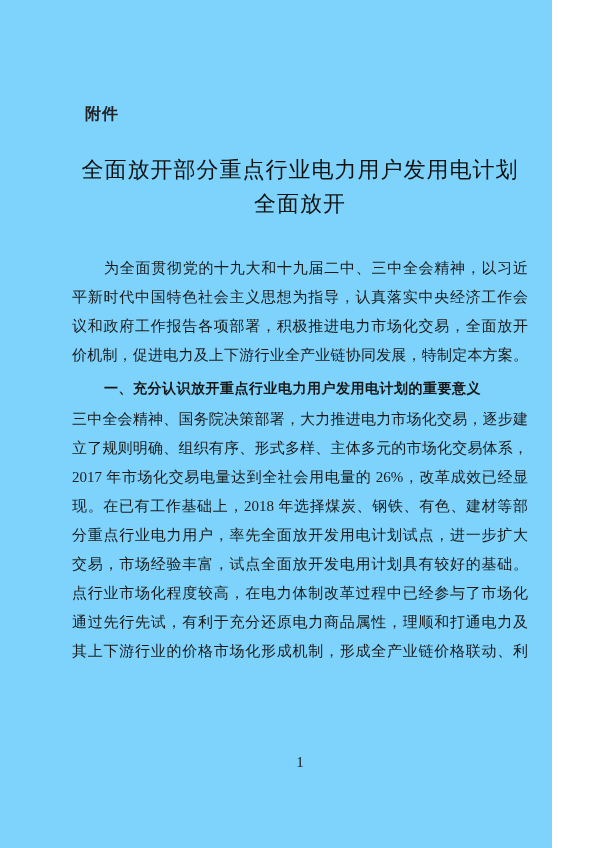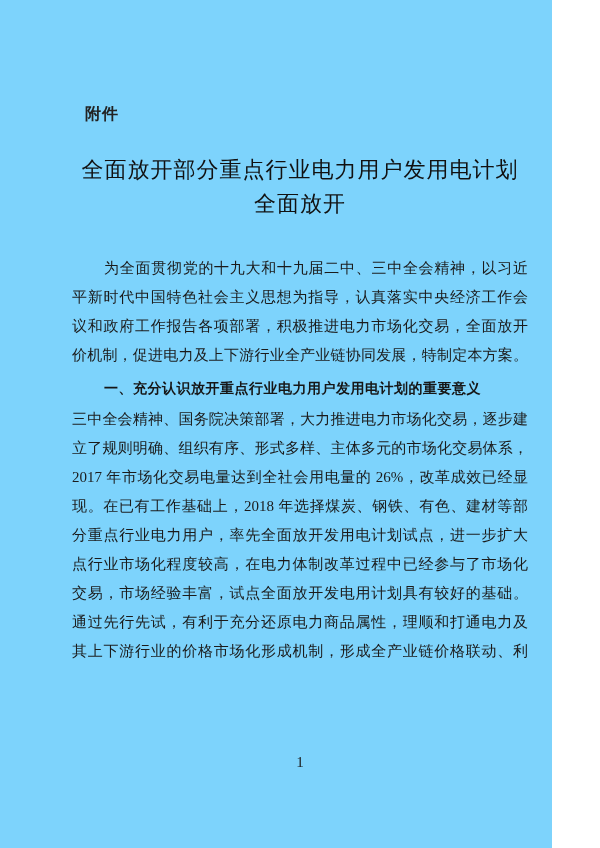--- a/index.html
+++ b/index.html
@@ -99,22 +99,22 @@
     <div class="line">议和政府工作报告各项部署，积极推进电力市场化交易，全面放开</div>
     <div class="line">价机制，促进电力及上下游行业全产业链协同发展，特制定本方案。</div>
 
     <div class="section-heading">一、充分认识放开重点行业电力用户发用电计划的重要意义</div>
 
     <div class="line">三中全会精神、国务院决策部署，大力推进电力市场化交易，逐步建</div>
     <div class="line">立了规则明确、组织有序、形式多样、主体多元的市场化交易体系，</div>
     <div class="line">2017 年市场化交易电量达到全社会用电量的 26%，改革成效已经显</div>
     <div class="line">现。在已有工作基础上，2018 年选择煤炭、钢铁、有色、建材等部</div>
     <div class="line">分重点行业电力用户，率先全面放开发用电计划试点，进一步扩大</div>
+    <div class="line">交易，市场经验丰富，试点全面放开发电用计划具有较好的基础。</div>
     <div class="line">点行业市场化程度较高，在电力体制改革过程中已经参与了市场化</div>
-    <div class="line">交易，市场经验丰富，试点全面放开发电用计划具有较好的基础。</div>
     <div class="line">通过先行先试，有利于充分还原电力商品属性，理顺和打通电力及</div>
     <div class="line">其上下游行业的价格市场化形成机制，形成全产业链价格联动、利</div>
 
   </div>
 
   <div class="page-number">1</div>
 
 </div>
 
 </body></html>

